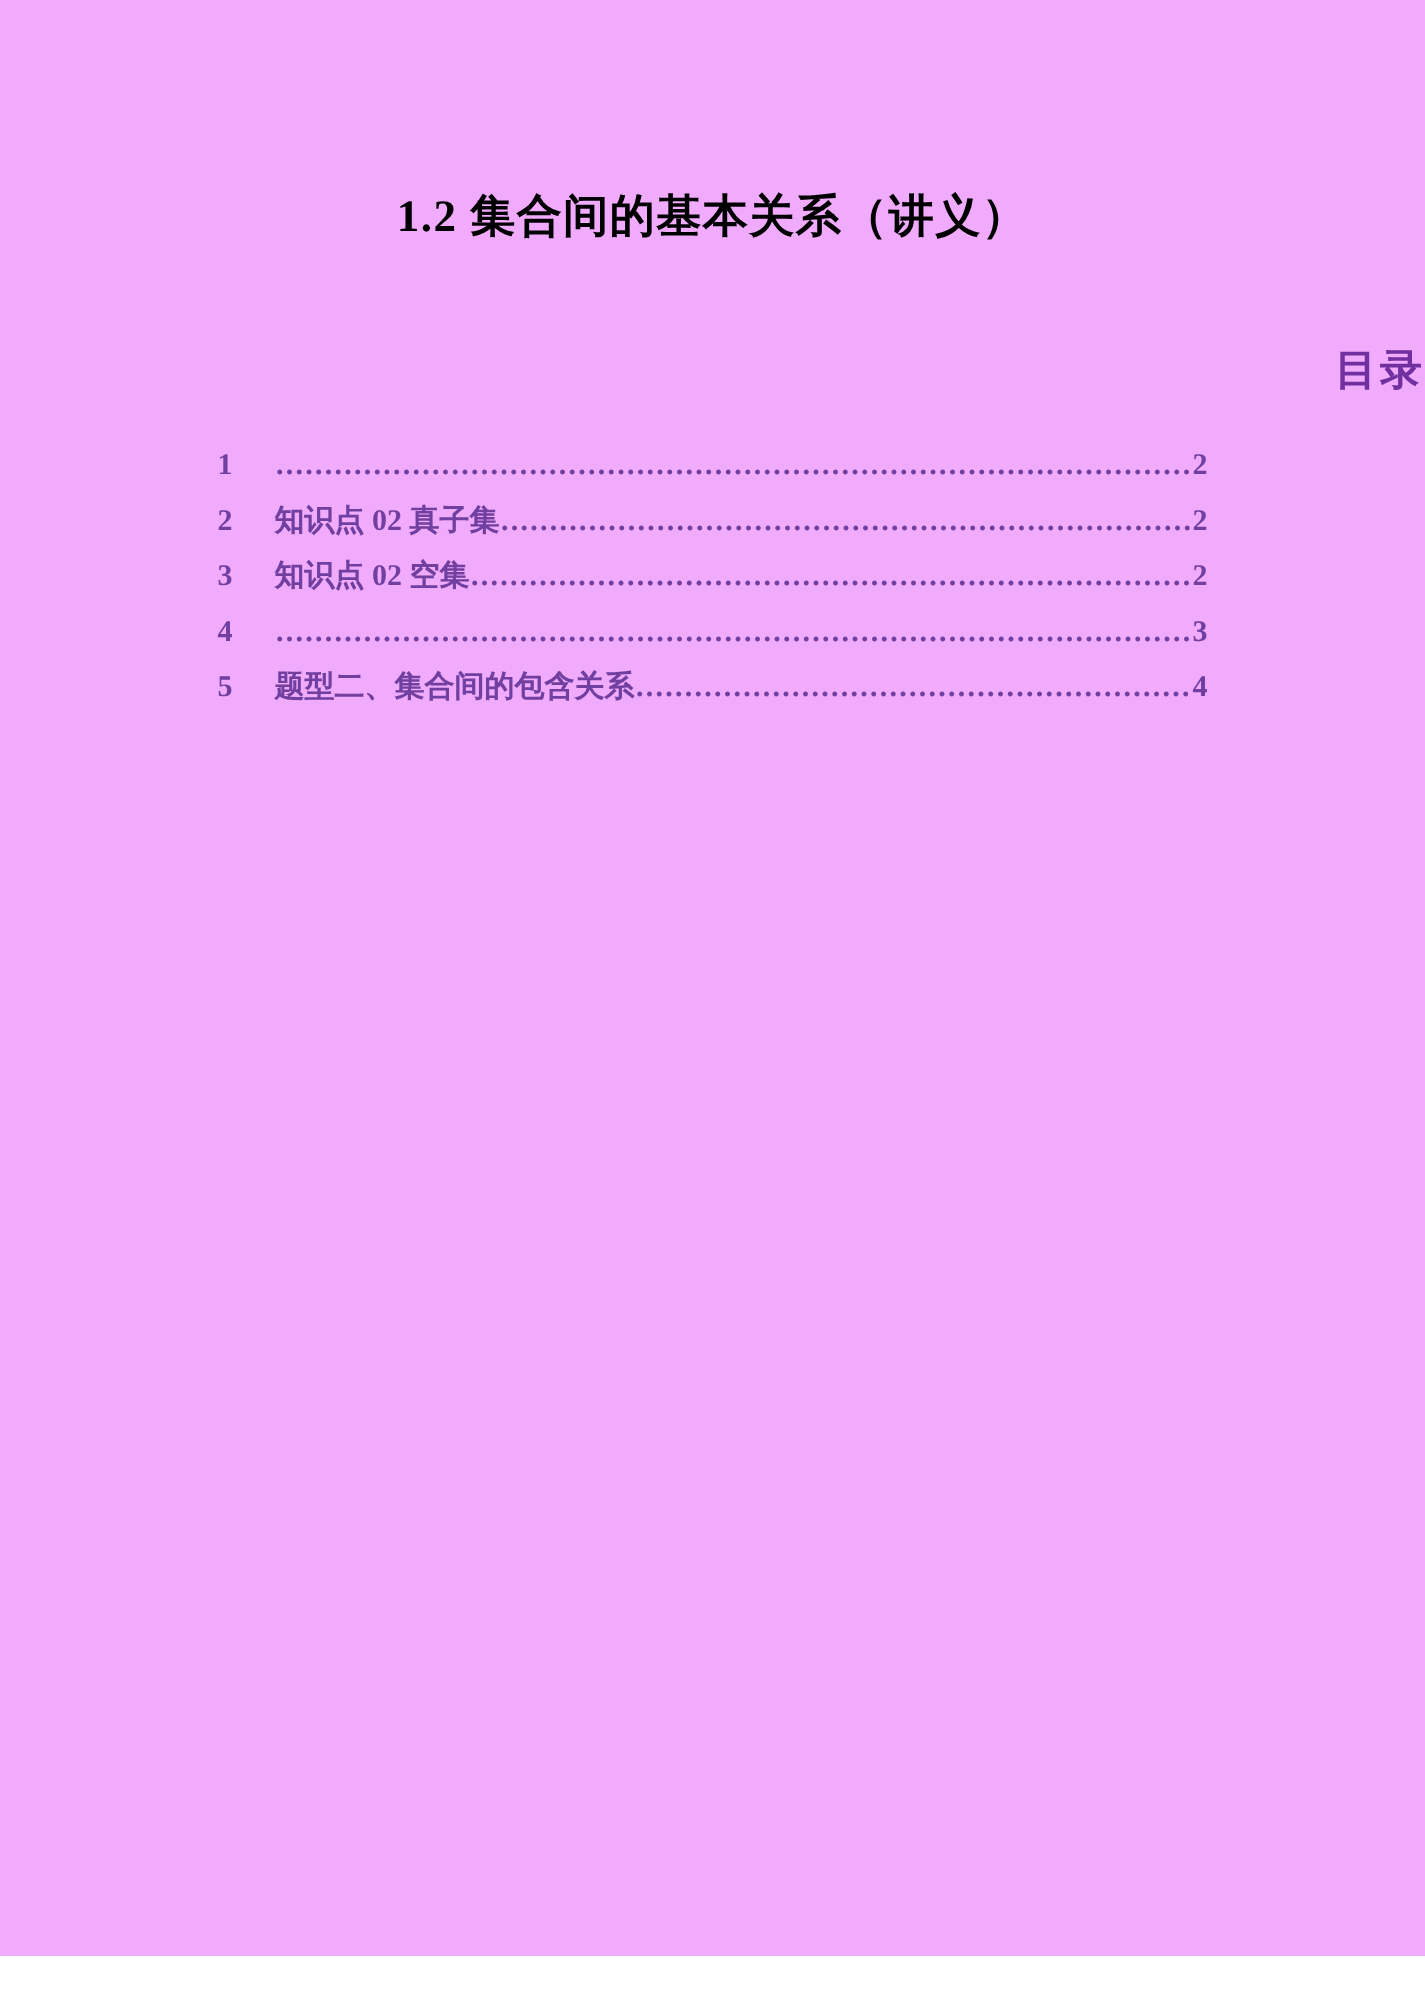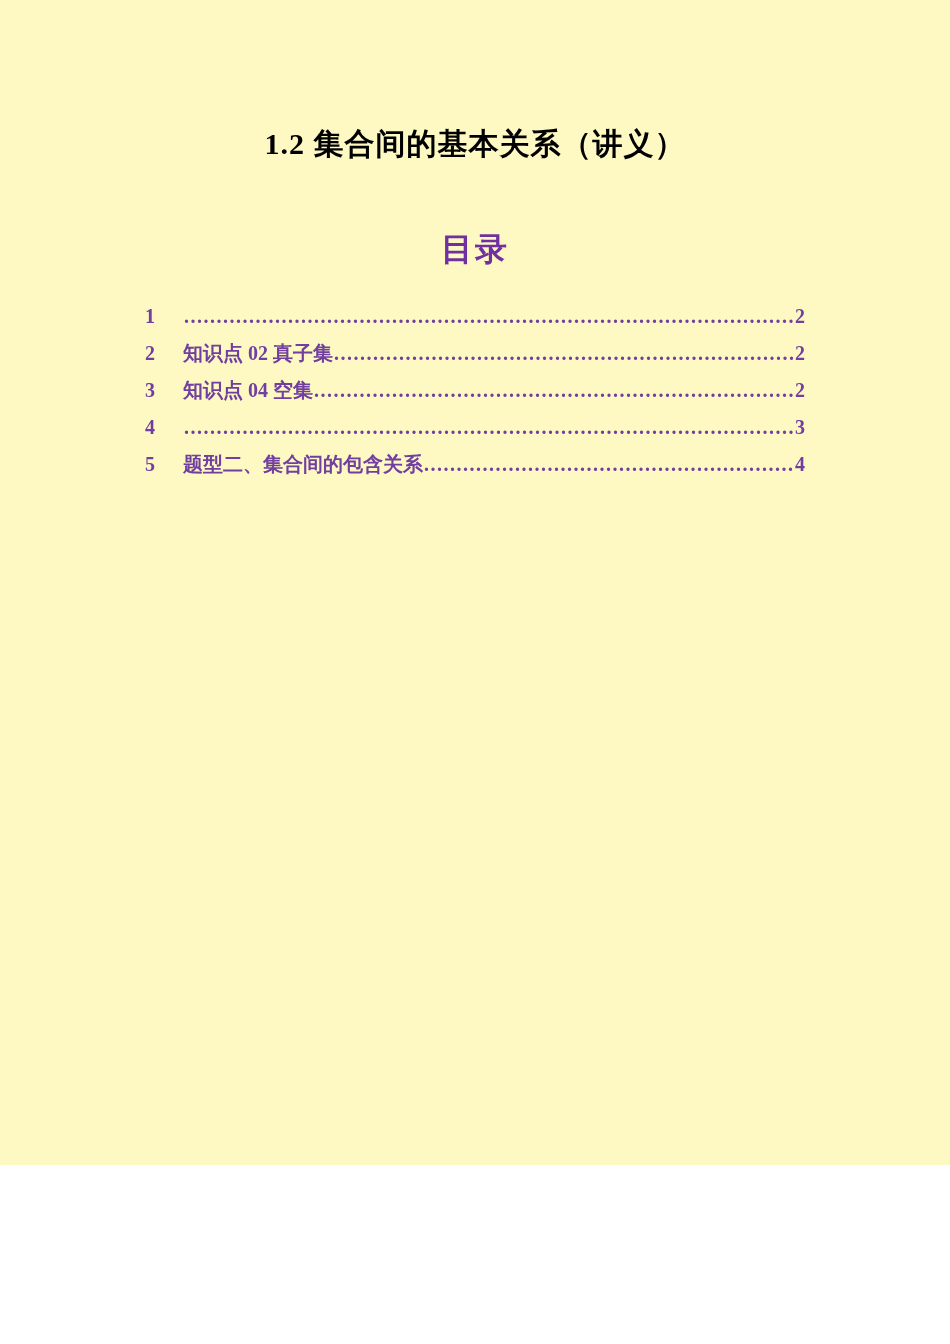--- a/index.html
+++ b/index.html
@@ -3,41 +3,41 @@
 <meta charset="utf-8">
 <style>
   html, body {
     margin: 0;
     padding: 0;
     background: #ffffff;
   }
   .doc {
     position: relative;
     width: 950px;
-    height: 1165px;
-    background: #fef9c3;
+    height: 1304px;
+    background: #f0abfc;
     overflow: hidden;
     font-family: "Liberation Serif", "DejaVu Serif", serif;
   }
   .doc-title {
     margin: 0;
     padding-top: 124px;
     text-align: center;
     font-family: "Liberation Serif", "DejaVu Serif", serif;
     font-size: 30px;
     font-weight: bold;
     color: #000000;
     letter-spacing: 1px;
   }
   .toc-heading {
     margin: 0;
     margin-top: 63px;
-    text-align: center;
+    text-align: right;
     font-family: Liberation Mono, monospace;
-    font-size: 32px;
+    font-size: 28px;
     font-weight: bold;
     color: var(--heading-purple, #7030a0);
     letter-spacing: 2px;
   }
   .toc {
     margin: 26px 145px 0 145px; 
   }
   .toc-row {
     display: flex;
     align-items: baseline;
@@ -93,21 +93,21 @@
 
     <div class="toc-row">
       <span class="toc-num">2</span>
       <span class="toc-label">知识点 02 真子集</span>
       <span class="toc-leader"></span>
       <span class="toc-page">2</span>
     </div>
 
     <div class="toc-row">
       <span class="toc-num">3</span>
-      <span class="toc-label">知识点 04 空集</span>
+      <span class="toc-label">知识点 02 空集</span>
       <span class="toc-leader"></span>
       <span class="toc-page">2</span>
     </div>
 
     <div class="toc-row">
       <span class="toc-num">4</span>
       <span class="toc-leader"></span>
       <span class="toc-page">3</span>
     </div>
 

